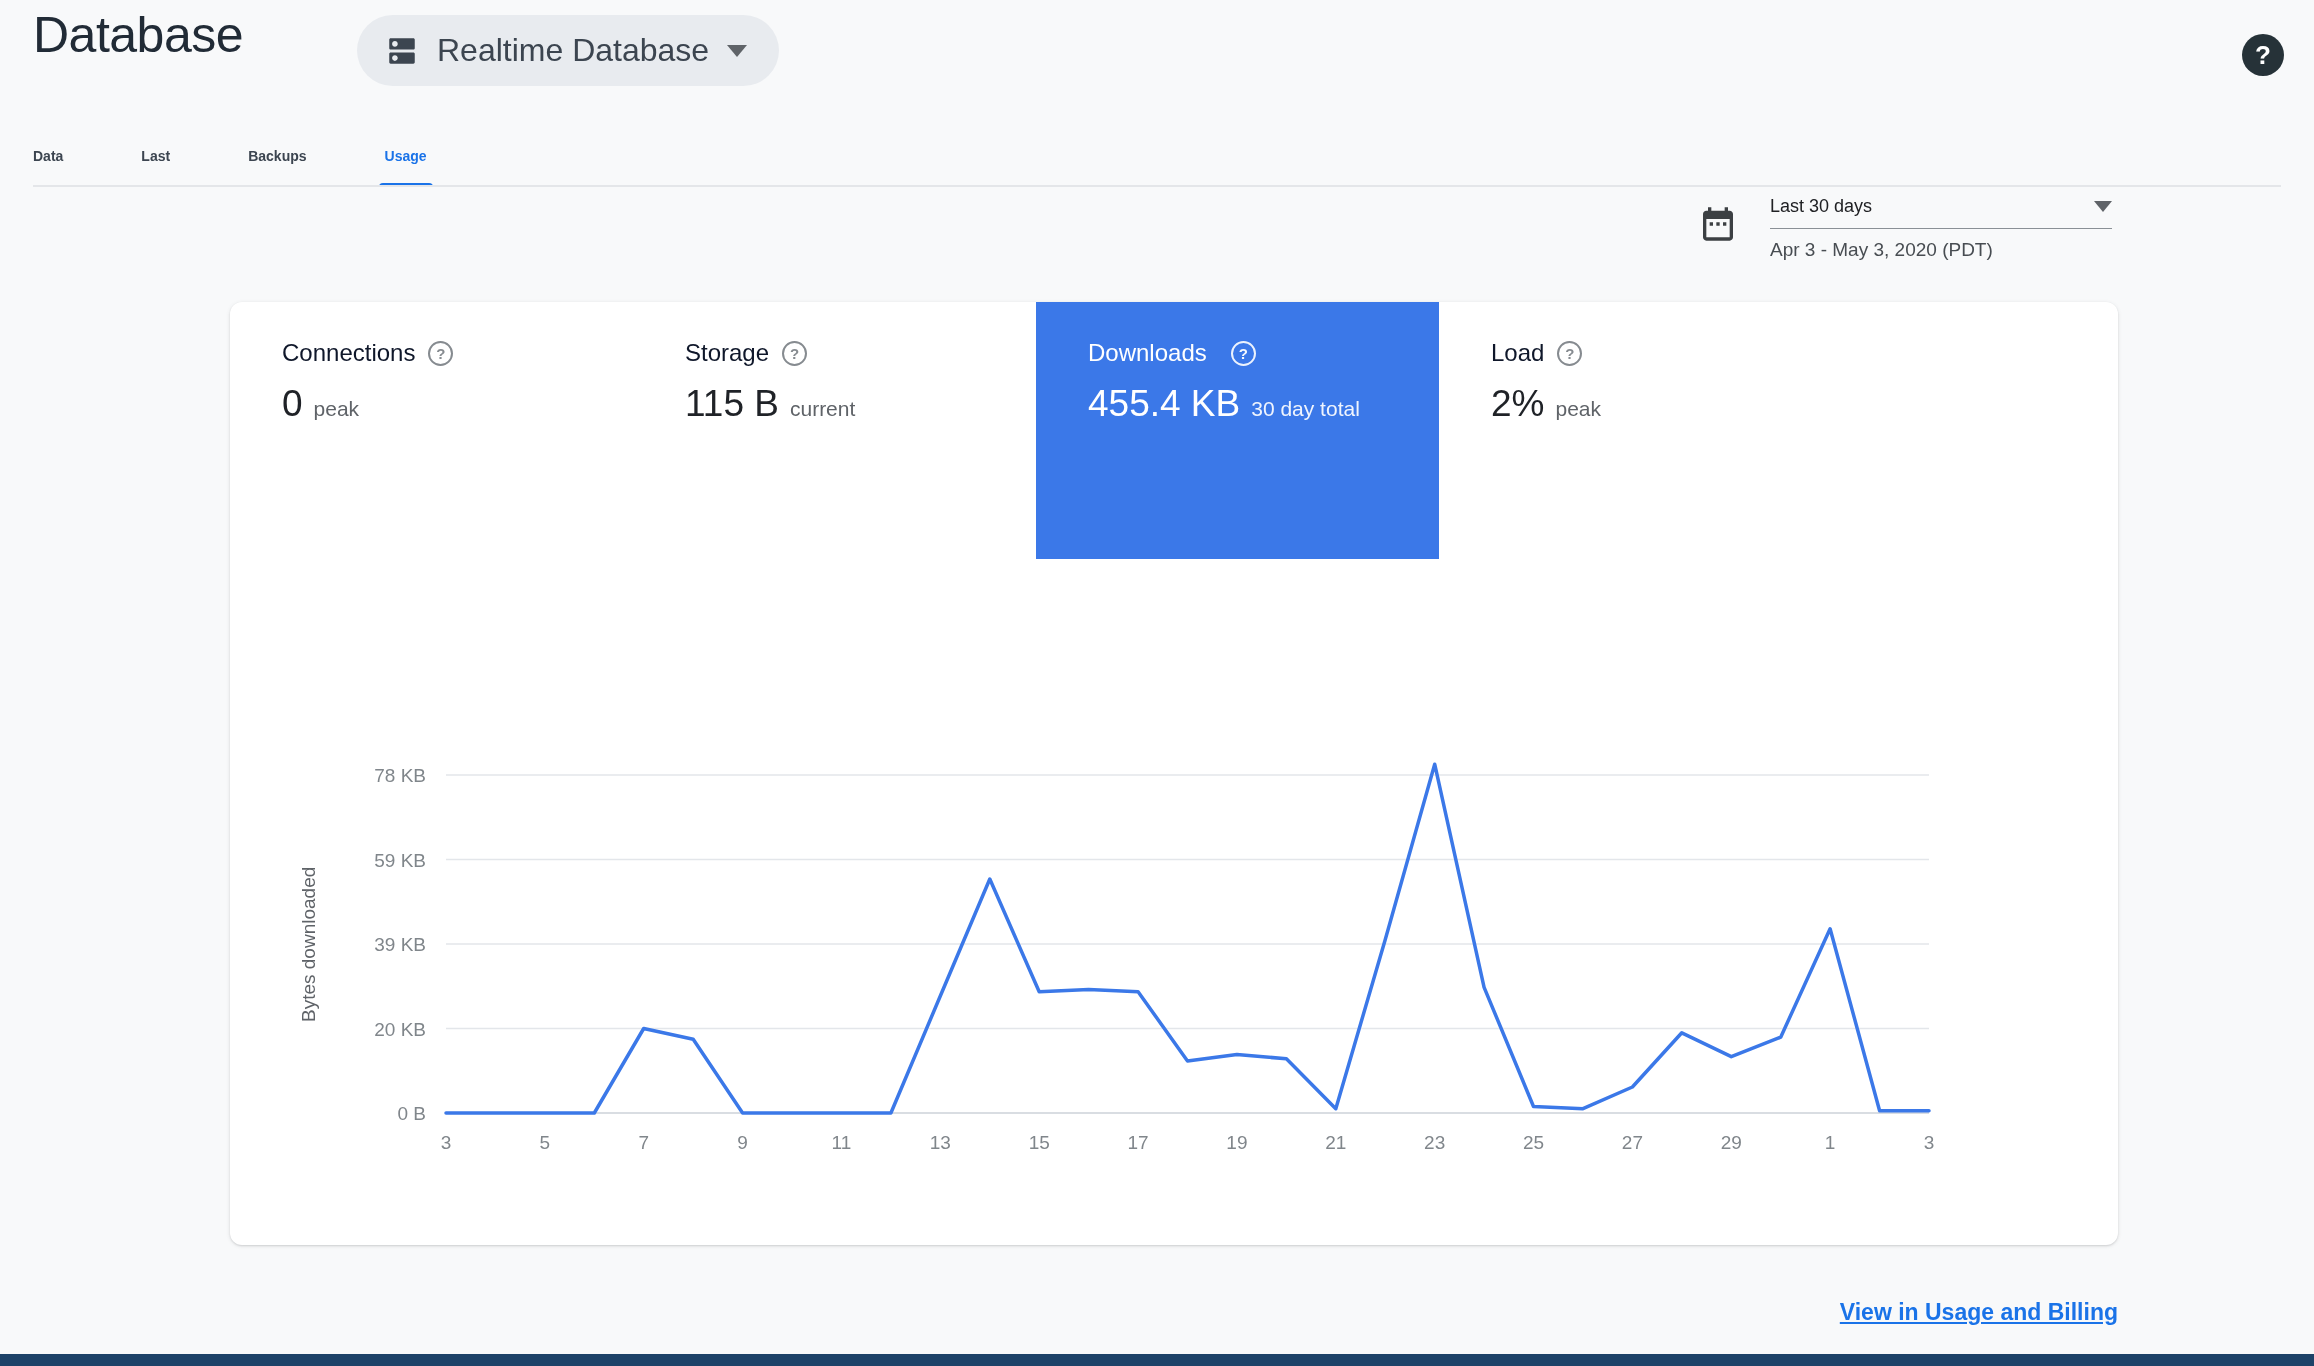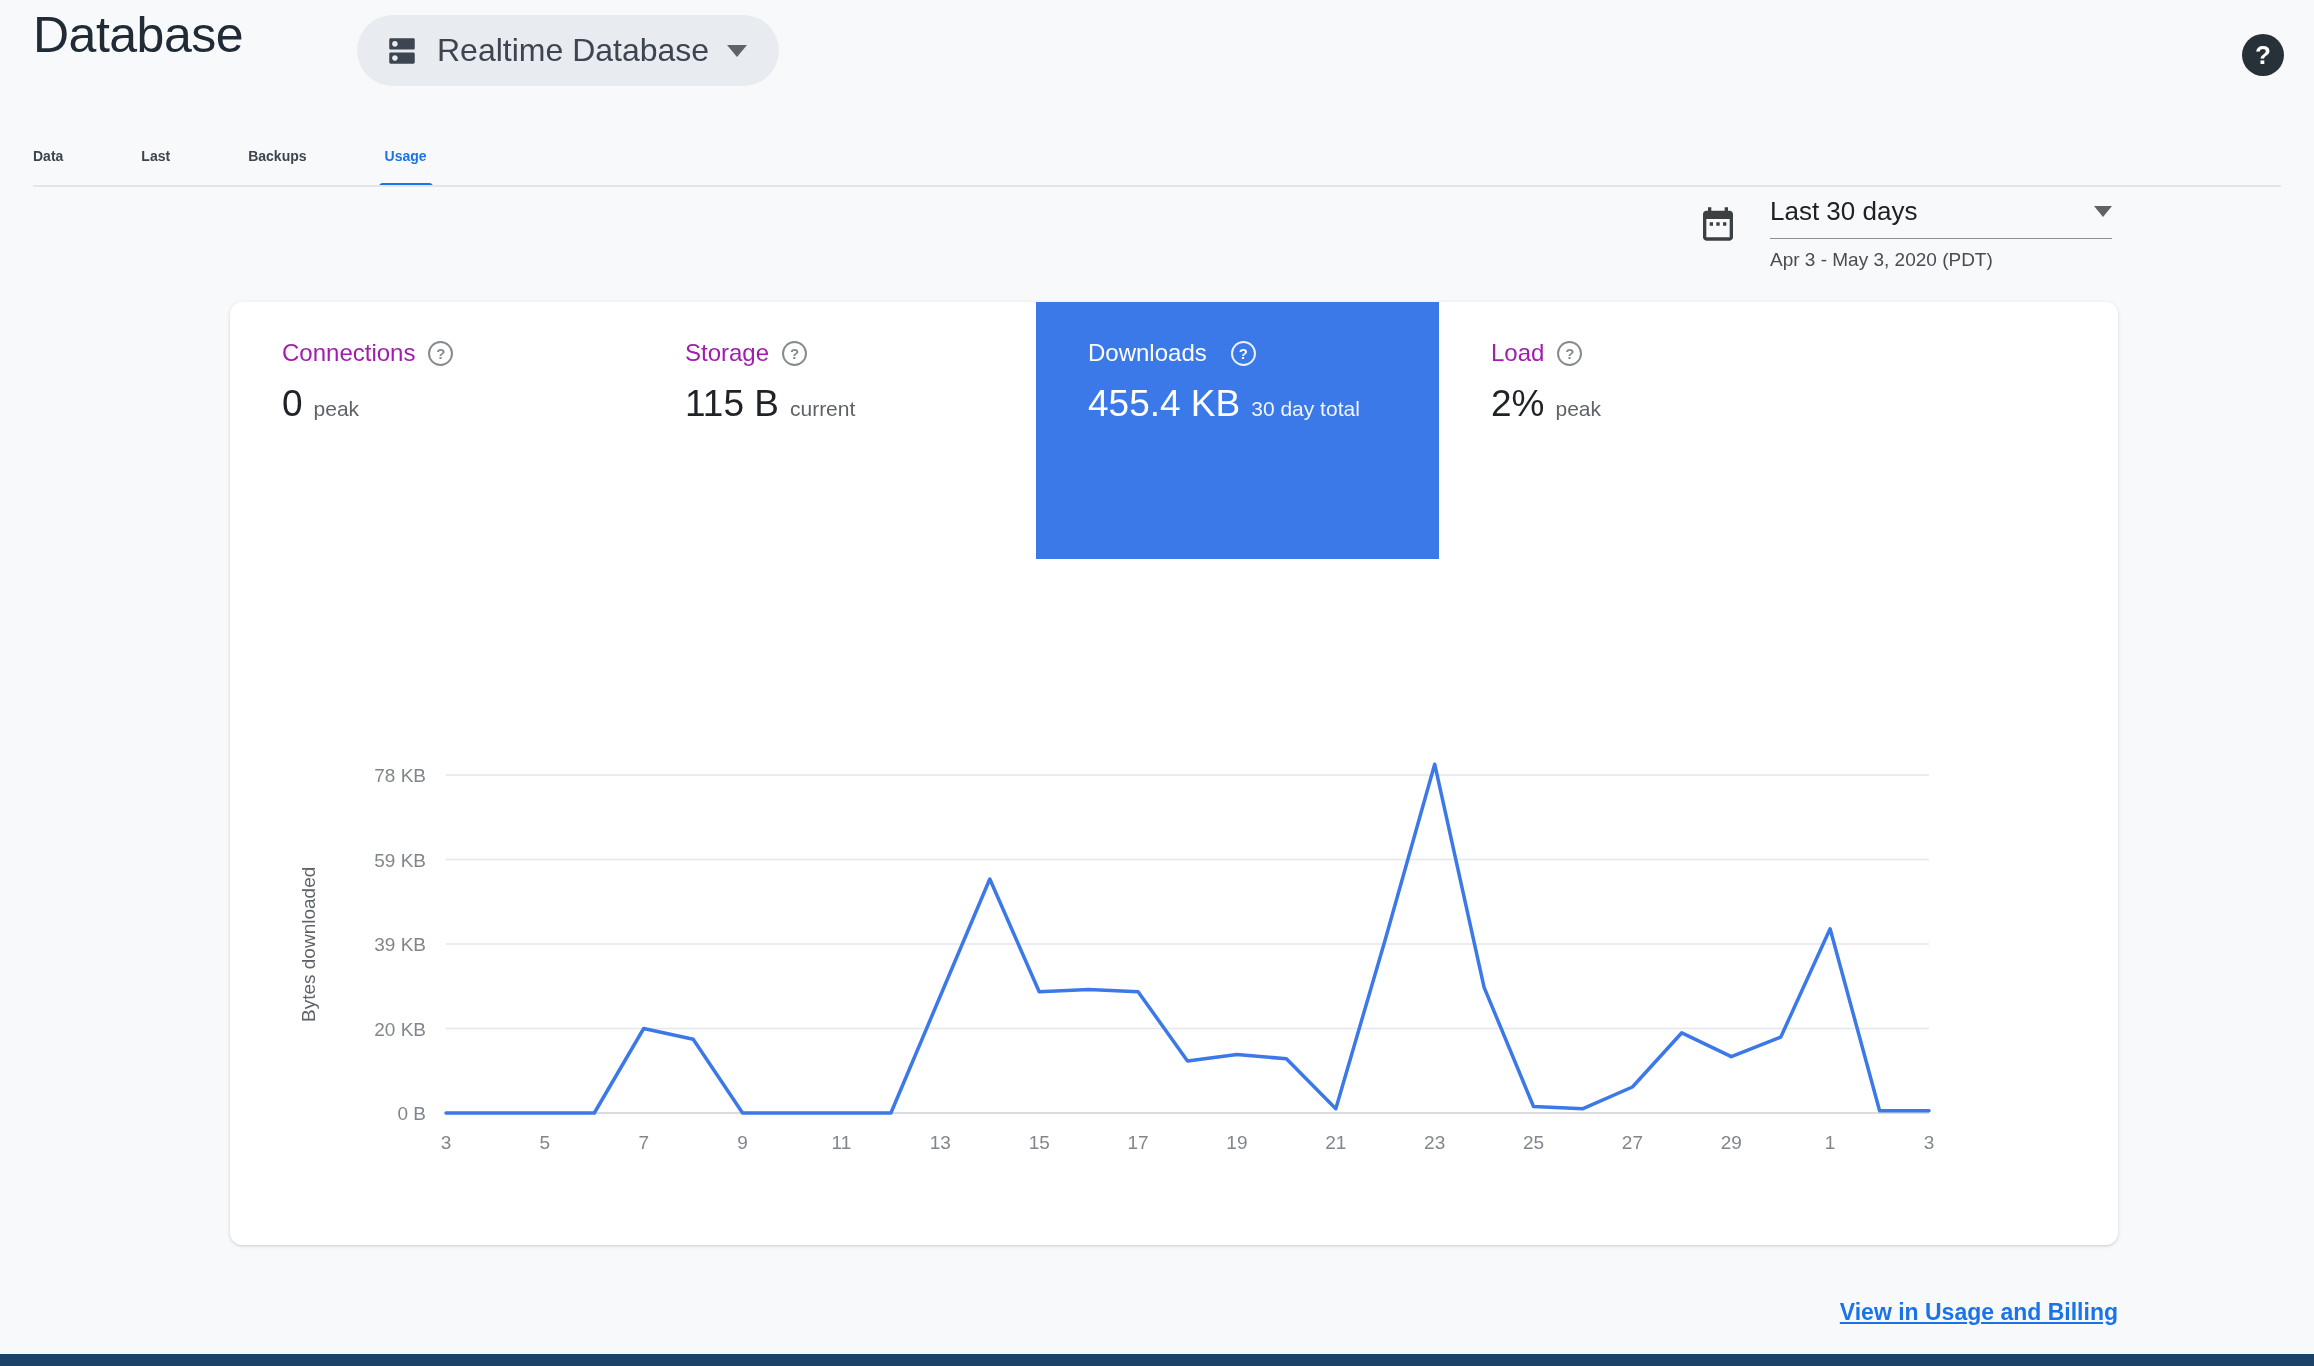--- a/index.html
+++ b/index.html
@@ -42,32 +42,32 @@
     content:"";position:absolute;left:-6px;right:-6px;bottom:-2px;height:4px;
     background:#1a73e8;border-radius:4px 4px 0 0;
   }
   .tabbar-line{position:absolute;left:33px;right:33px;top:185px;height:2px;background:#e4e6e9;}
   
   .calendar-icon{position:absolute;left:1698px;top:204px;width:40px;height:40px;}
   .calendar-icon svg{width:40px;height:40px;fill:#3c4043;display:block;}
   .daterange{position:absolute;left:1770px;top:196px;width:342px;cursor:pointer;}
   .daterange .row1{display:flex;align-items:center;justify-content:space-between;
     padding-bottom:11px;border-bottom:1px solid #8a9096;}
-  .daterange .dr-label{font-size:26px;color:#202124;}
+  .daterange .dr-label{font-size:18px;color:#202124;}
   .daterange .caret-down{border-left-width:9px;border-right-width:9px;border-top-width:11px;}
   .daterange .dr-detail{margin-top:10px;font-size:19px;color:#484d52;}
   
   .card{
     position:absolute;left:230px;top:302px;width:1888px;height:943px;
     background:#fff;border-radius:12px;overflow:hidden;
     box-shadow:0 1px 2px rgba(60,64,67,.16),0 1px 4px rgba(60,64,67,.10);
   }
   .tiles{position:absolute;top:0;left:0;display:flex;}
   .tile{width:403px;height:257px;box-sizing:border-box;padding:37px 0 0 52px;cursor:pointer;}
-  .label-row{display:flex;align-items:center;gap:13px;font-size:24px;color:#a21caf;}
+  .label-row{display:flex;align-items:center;gap:13px;font-size:24px;color:#0f172a;}
   .qmark{
     width:25px;height:25px;border:2px solid #868b90;border-radius:50%;
     color:#868b90;display:flex;align-items:center;justify-content:center;
     box-sizing:border-box;cursor:pointer;flex:0 0 auto;
   }
   .qmark::before{content:"?";font-size:15px;font-weight:700;}
   .value-row{margin-top:16px;display:flex;align-items:baseline;gap:11px;}
   .value{font-size:37px;color:#1f2227;}
   .unit{font-size:21px;color:#5f6368;}
   .tile.selected{background:#3b78e8;}

